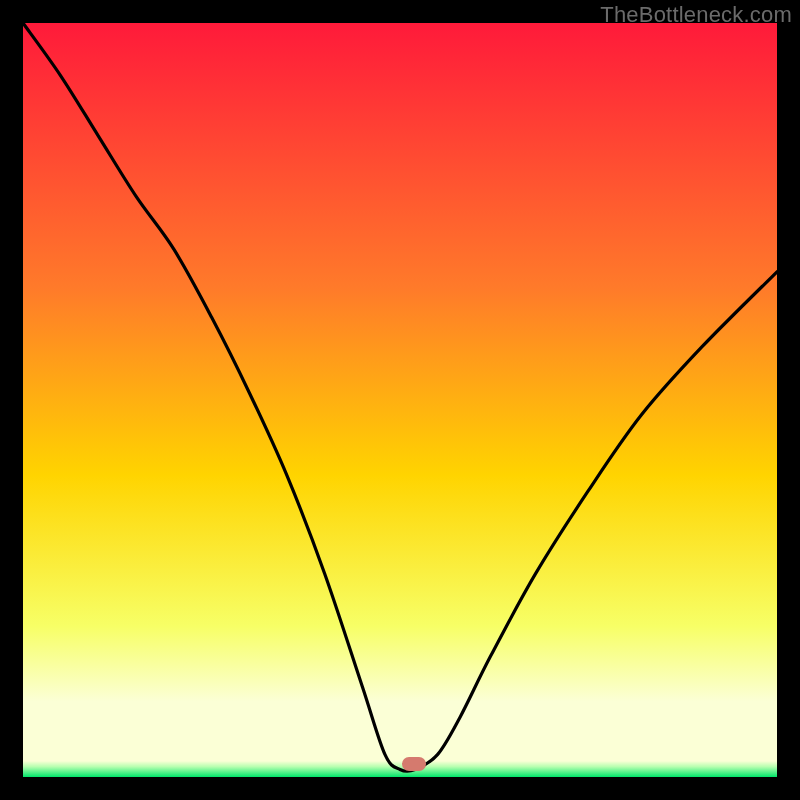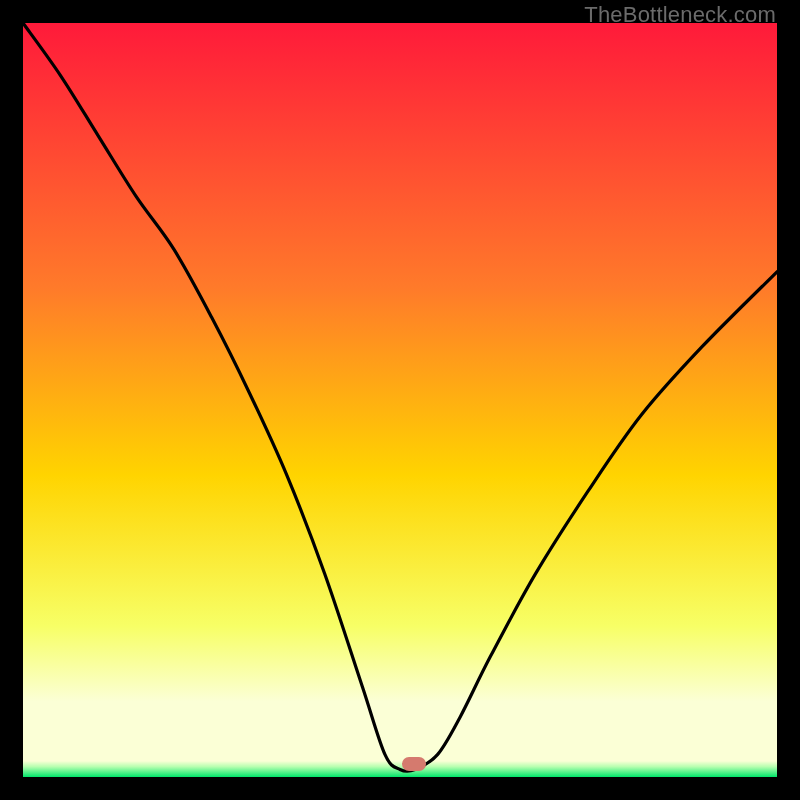--- a/index.html
+++ b/index.html
@@ -27,21 +27,21 @@
   }
   .green-band {
     position: absolute;
     left: 23px;
     width: 754px;
     
   }
   .watermark {
     position: absolute;
     top: 2px;
-    right: 24px;
+    right: 8px;
     color: #6b6b6b;
     font-size: 22px;
     font-weight: 500;
     letter-spacing: 0.2px;
   }
   svg.curve {
     position: absolute;
     left: 23px;
     top: 23px;
     width: 754px;

